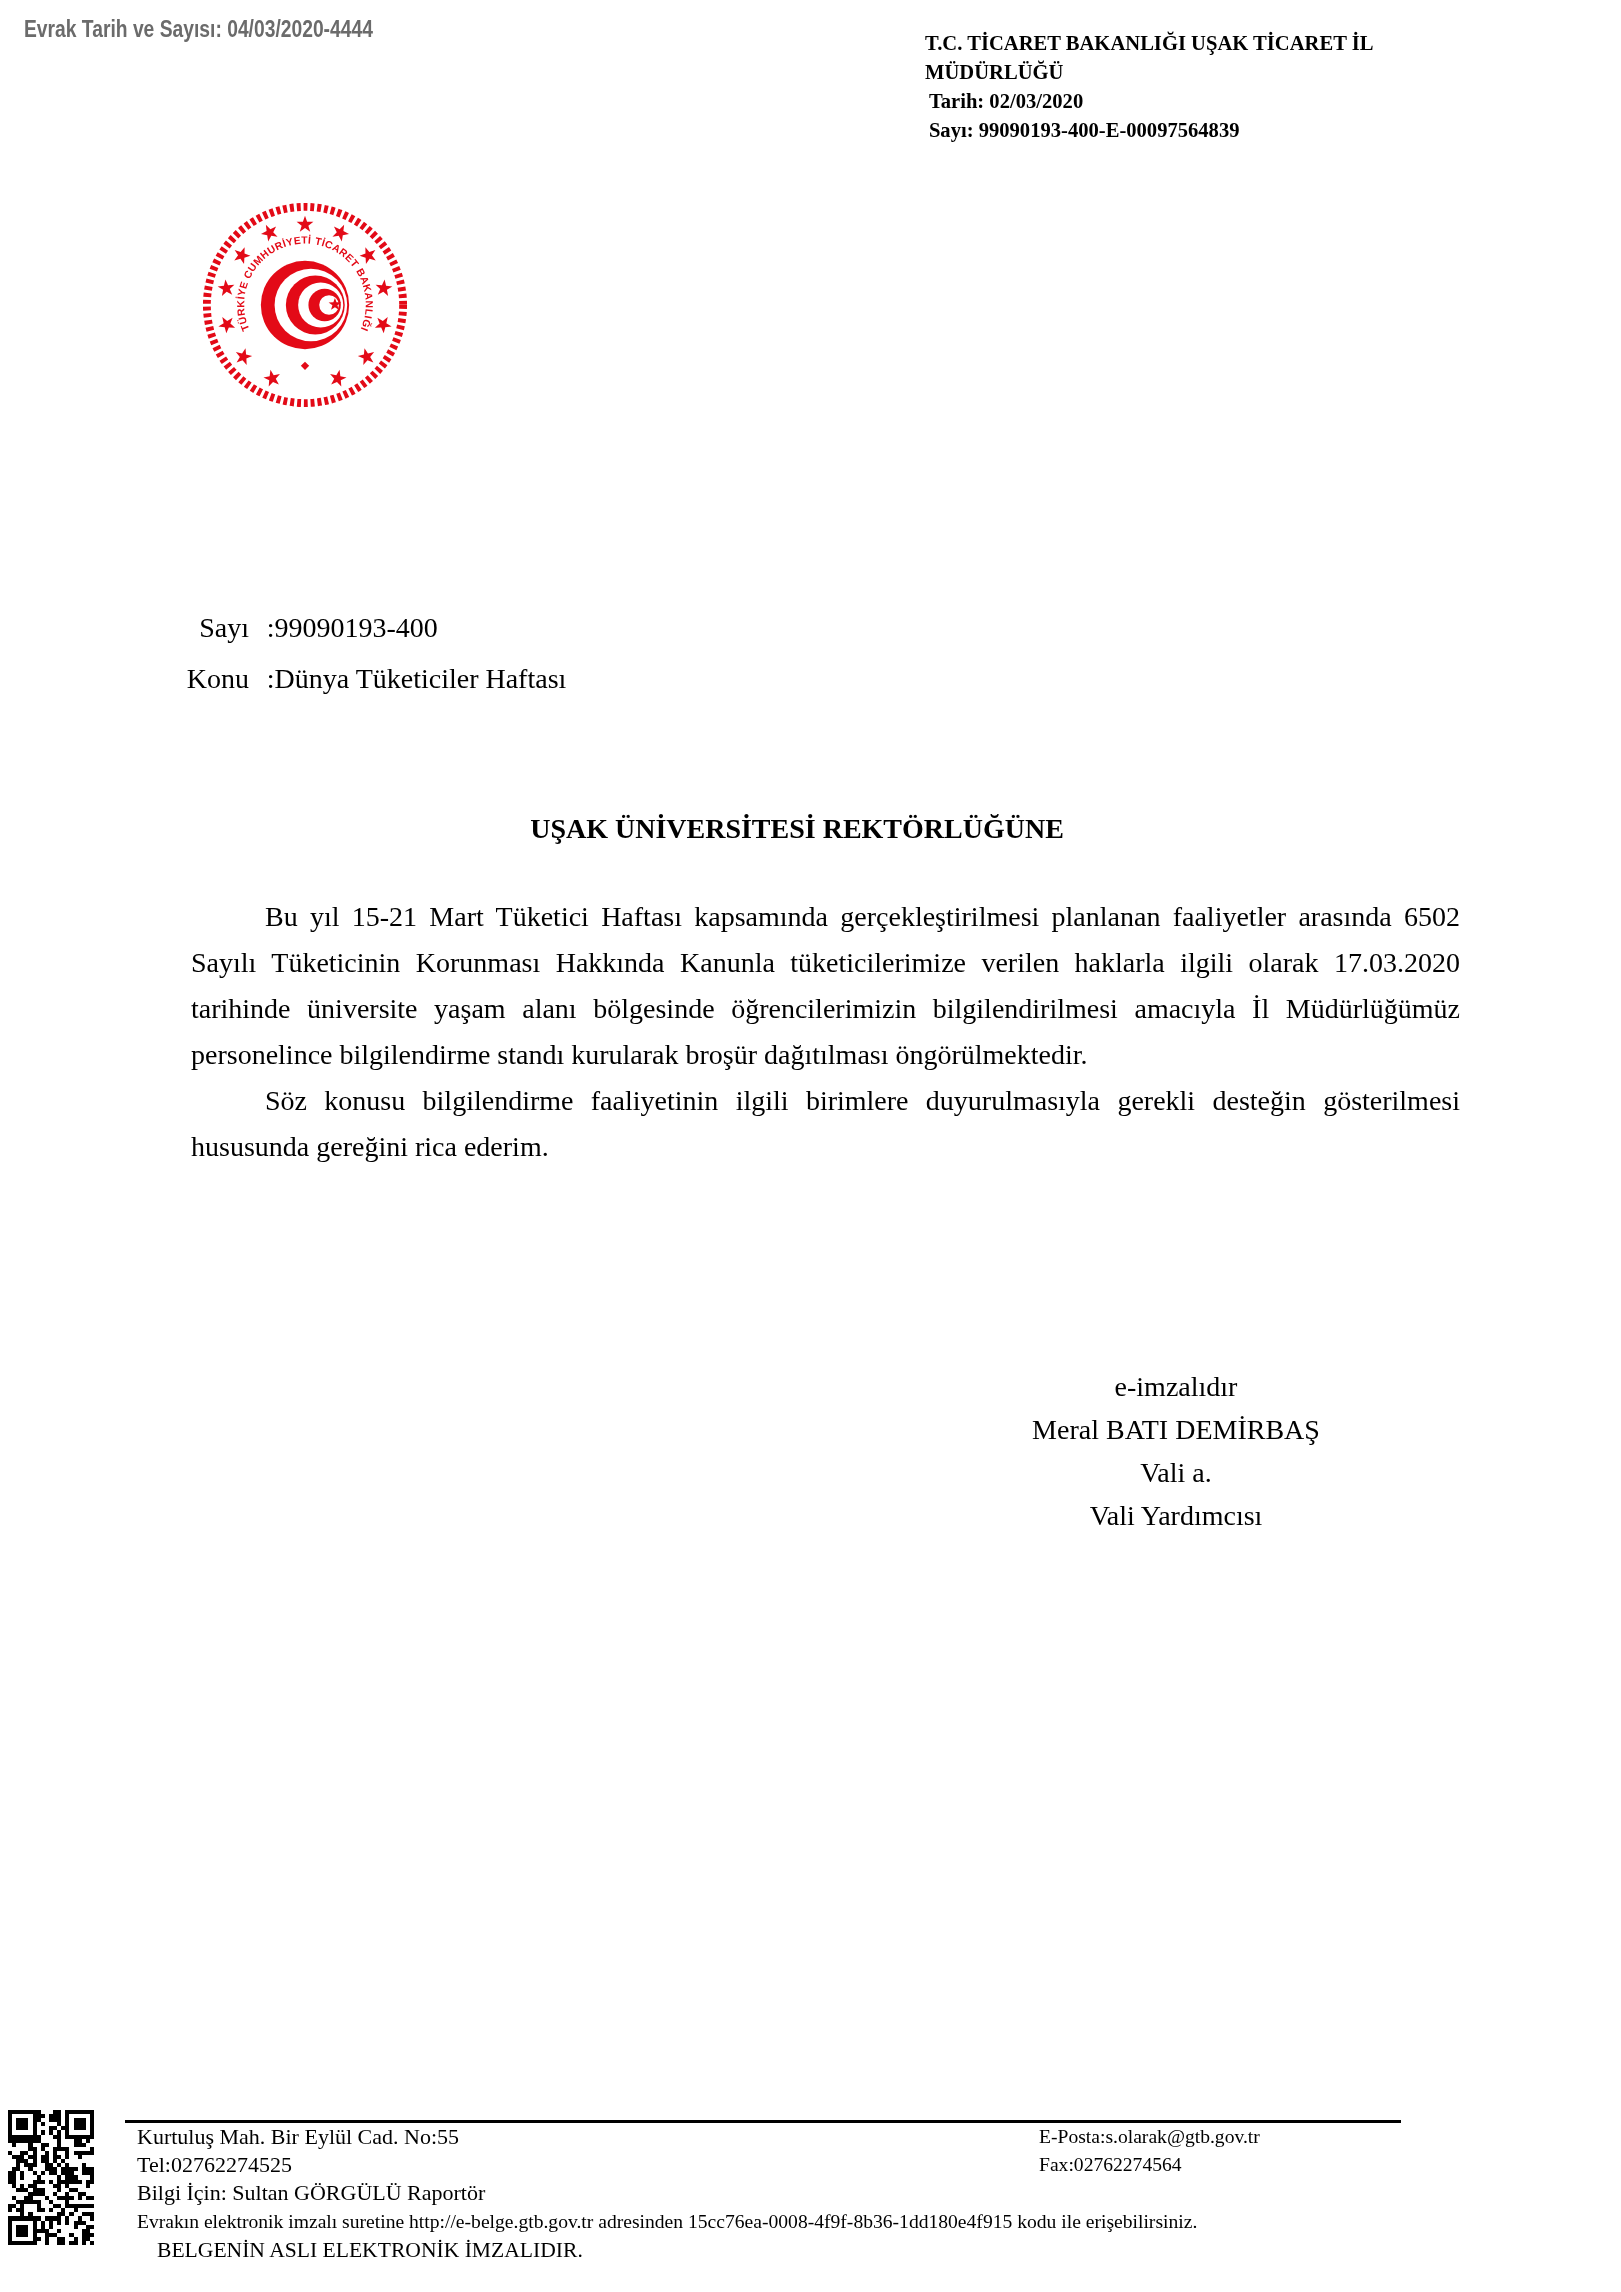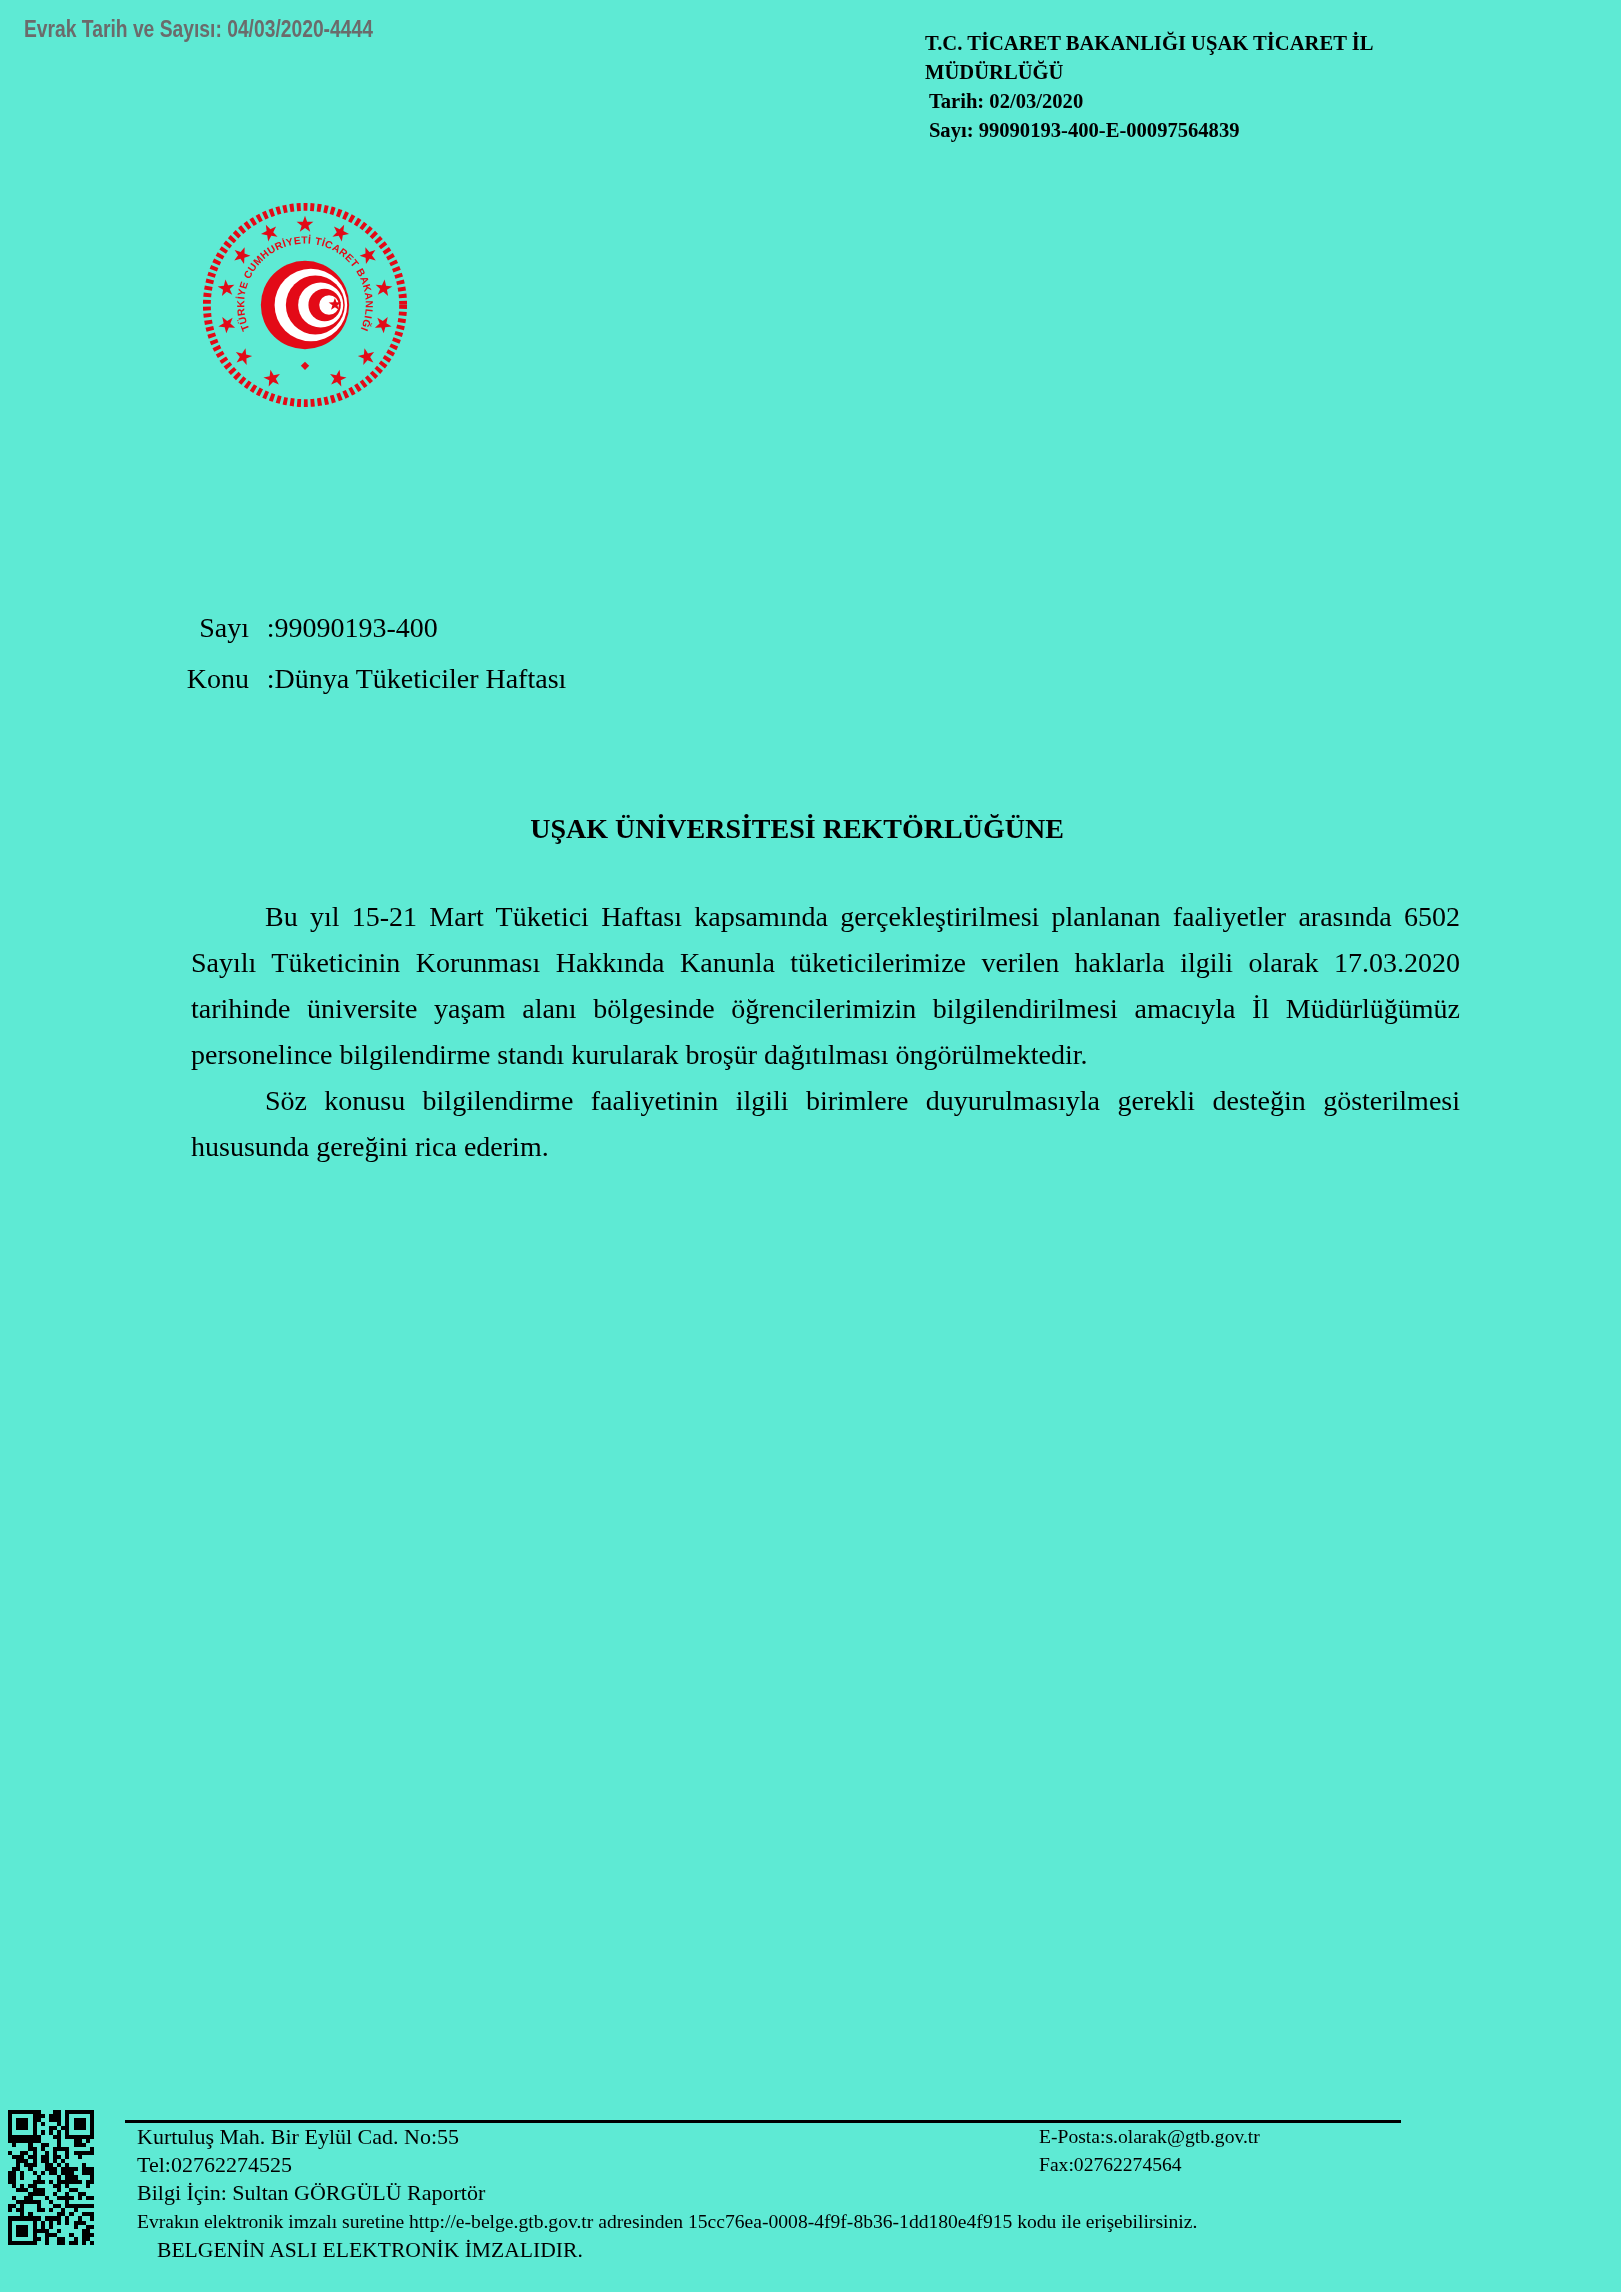--- a/index.html
+++ b/index.html
@@ -1,18 +1,18 @@
 <!DOCTYPE html>
 <html><head>
 <meta charset="utf-8">
 <style>
   html,body { margin:0; padding:0; background:#e8e8e8; }
   .page {
     position:relative; width:1621px; height:2293px; margin:0 auto;
-    background:#5eead4; color:#000;
+    background:#ffffff; color:#000;
     font-family:"Liberation Serif", serif;
     overflow:hidden;
   }
   .abs { position:absolute; }
 
   
   .stamp {
     left:23.5px; top:15.7px;
     font-family:"Liberation Sans", sans-serif;
     font-weight:bold; font-size:23.5px; color:#6b6b6b;
@@ -130,20 +130,26 @@
     </div>
   </div>
 
   <div class="abs recipient">UŞAK ÜNİVERSİTESİ REKTÖRLÜĞÜNE</div>
 
   <div class="abs bodytext">
     <p>Bu yıl 15-21 Mart Tüketici Haftası kapsamında gerçekleştirilmesi planlanan faaliyetler arasında 6502 Sayılı Tüketicinin Korunması Hakkında Kanunla tüketicilerimize verilen haklarla ilgili olarak 17.03.2020 tarihinde üniversite yaşam alanı bölgesinde öğrencilerimizin bilgilendirilmesi amacıyla İl Müdürlüğümüz personelince bilgilendirme standı kurularak broşür dağıtılması öngörülmektedir.</p>
     <p>Söz konusu bilgilendirme faaliyetinin ilgili birimlere duyurulmasıyla gerekli desteğin gösterilmesi hususunda gereğini rica ederim.</p>
   </div>
 
+  <div class="abs signature">
+    <div>e-imzalıdır</div>
+    <div>Meral BATI DEMİRBAŞ</div>
+    <div>Vali a.</div>
+    <div>Vali Yardımcısı</div>
+  </div>
 
   <svg id="qr" class="abs qr" width="86" height="137" viewBox="0 0 21 33" shape-rendering="crispEdges">
       <rect x="0" y="0" width="1" height="1"></rect>
       <rect x="1" y="0" width="1" height="1"></rect>
       <rect x="2" y="0" width="1" height="1"></rect>
       <rect x="3" y="0" width="1" height="1"></rect>
       <rect x="4" y="0" width="1" height="1"></rect>
       <rect x="5" y="0" width="1" height="1"></rect>
       <rect x="6" y="0" width="1" height="1"></rect>
       <rect x="7" y="0" width="1" height="1"></rect>

